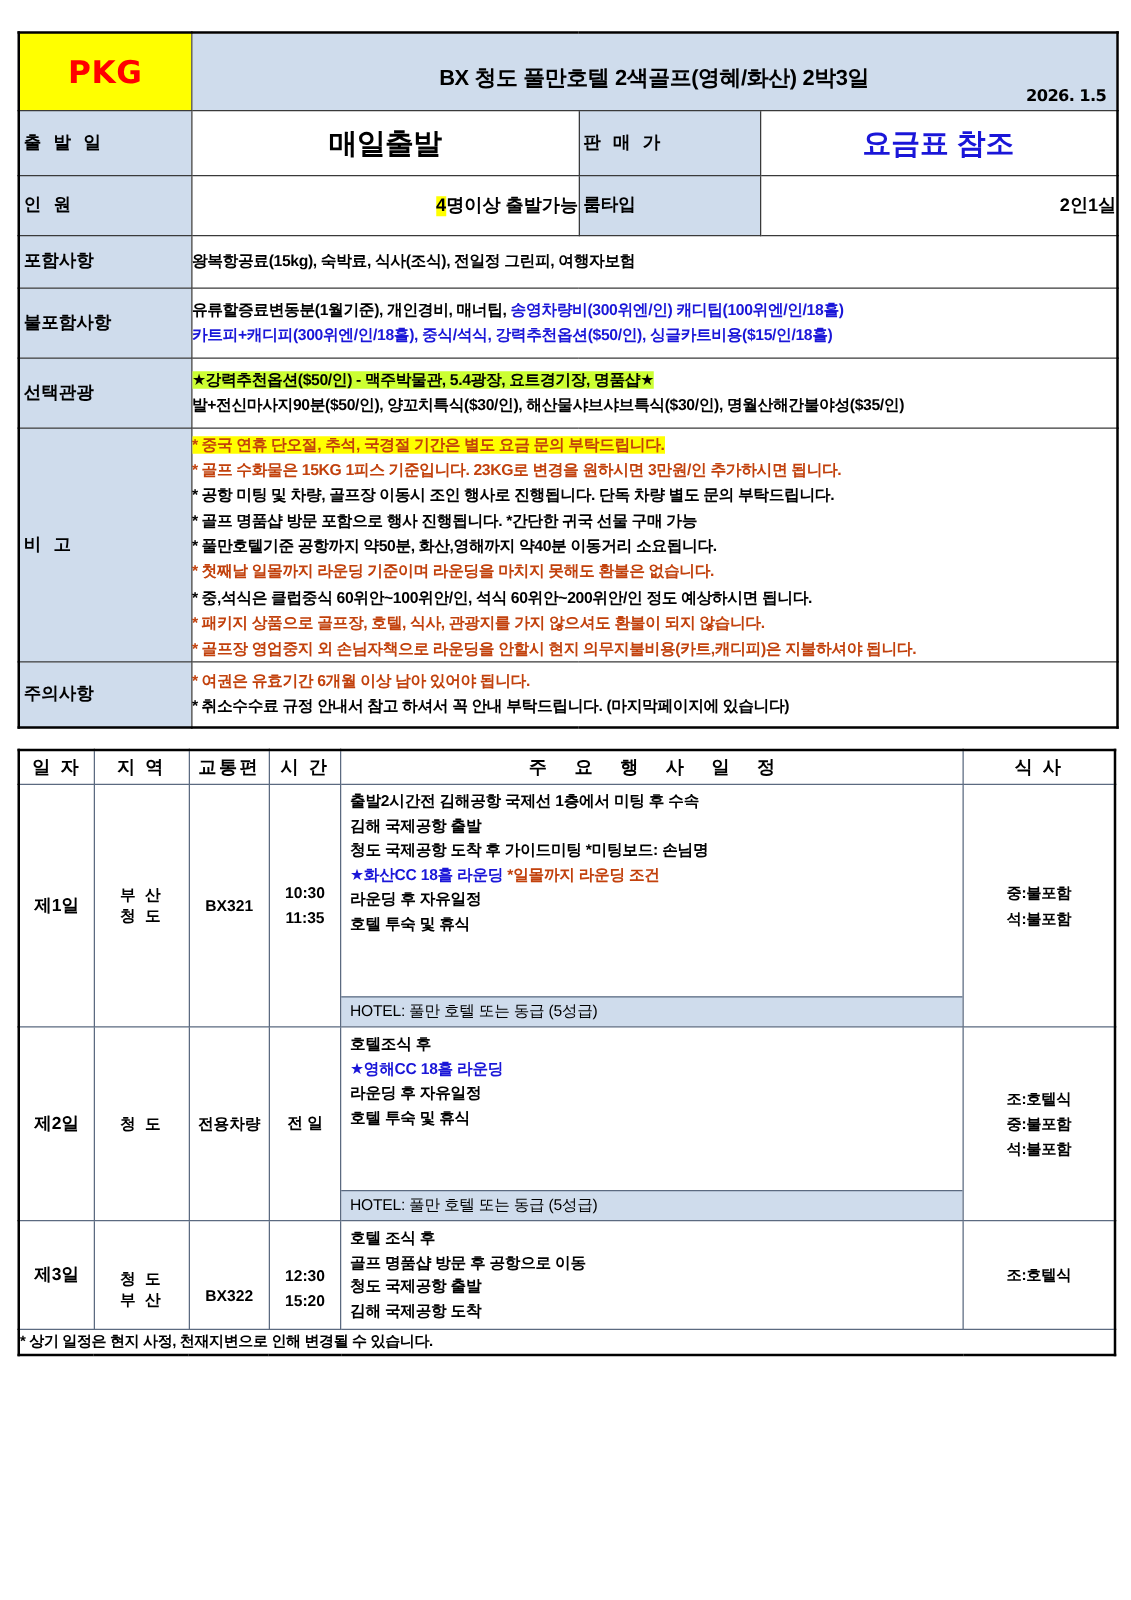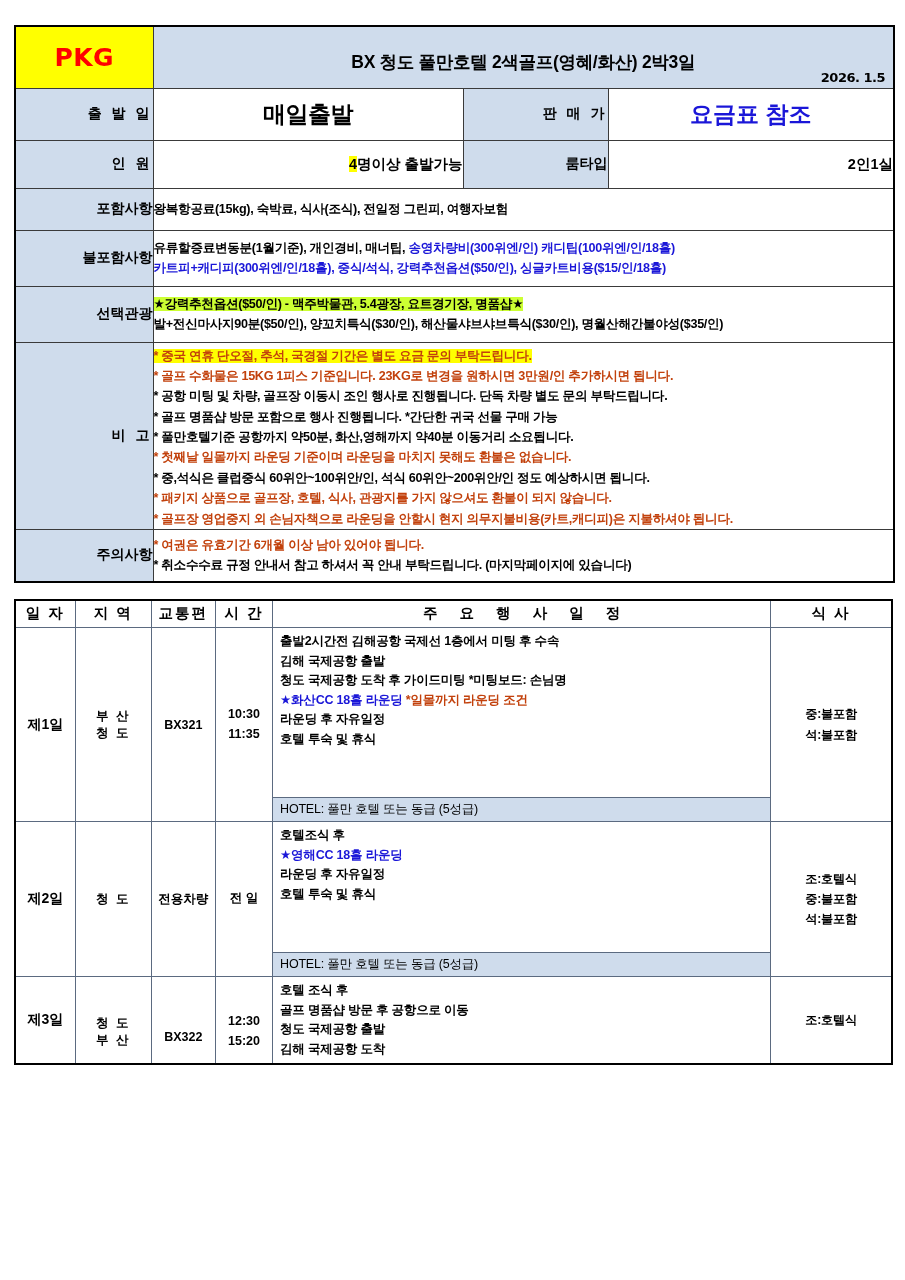--- a/index.html
+++ b/index.html
@@ -24,21 +24,21 @@
     width: 879px;
     border: 2px solid #000;
   }
   table.doc td, table.doc th {
     border: 1px solid #3a3a3a;
     padding: 0;
     vertical-align: middle;
   }
   .hdr-cell {
     background: #cfdcec;
-    text-align: right;
+    text-align: left;
     font-weight: bold;
   }
   .white-cell { background: #ffffff; }
 
   
   .pkg-cell {
     background: #ffff00;
     text-align: center;
     height: 62px;
   }
@@ -396,16 +396,19 @@
               <div><span>호텔 조식 후</span></div>
               <div><span>골프 명품샵 방문 후 공항으로 이동</span></div>
               <div><span>청도 국제공항 출발</span></div>
               <div><span>김해 국제공항 도착</span></div>
             </div>
           </td>
           <td class="meal">
             <div>조:호텔식</div>
           </td>
         </tr>
+        <tr>
+          <td class="footnote" colspan="6">* 상기 일정은 현지 사정, 천재지변으로 인해 변경될 수 있습니다.</td>
+        </tr>
       </tbody>
   </table>
 
 </div>
 
 </body></html>

